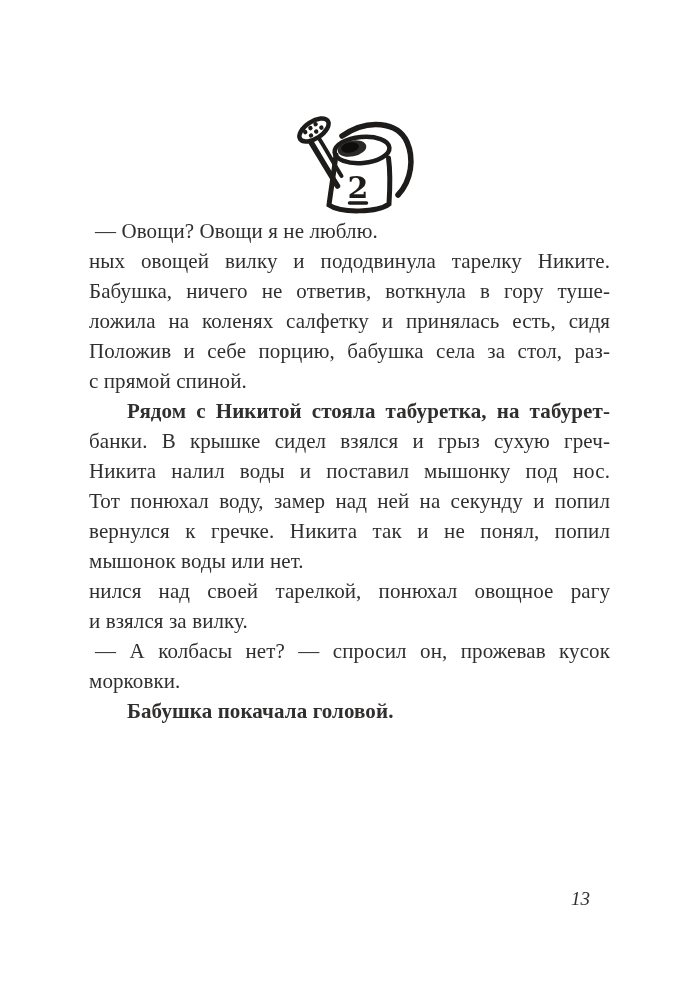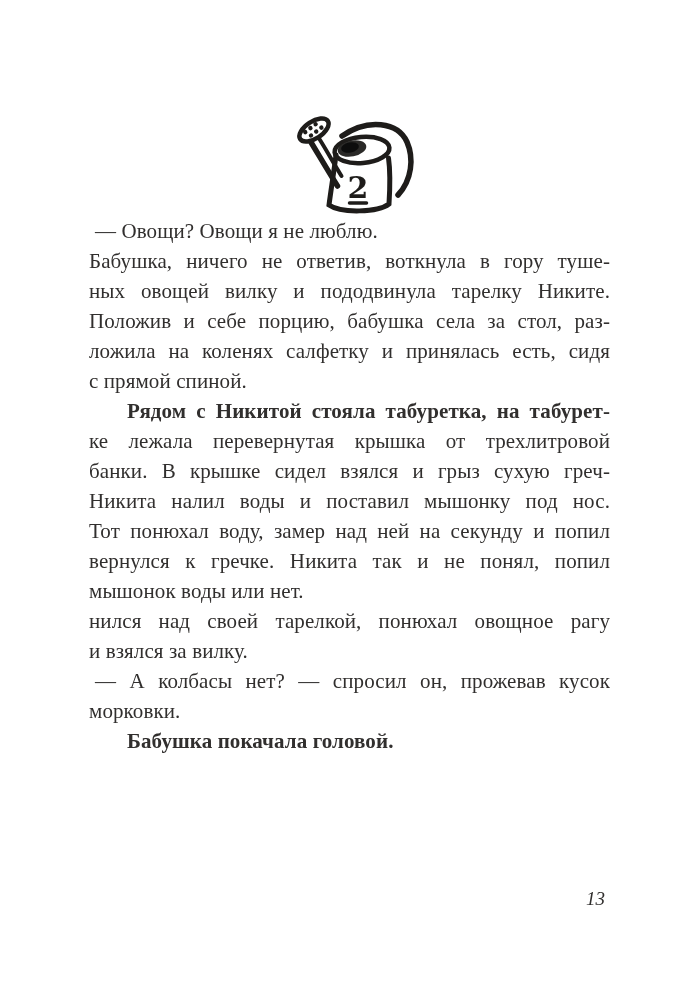--- a/index.html
+++ b/index.html
@@ -33,21 +33,21 @@
   }
   .no-j {
     text-align: center;
     text-align-last: left;
   }
   .d-ind { padding-left: 6px; }
   .p-ind { padding-left: 38px; font-weight: bold; }
   .folio {
     position: absolute;
     top: 888px;
-    right: 90px;
+    right: 105px;
     font-size: 19px;
     font-style: italic;
     color: #312f2e;
   }
 </style>
 </head>
 <body>
 
 <div class="book-page">
 
@@ -78,27 +78,26 @@
       <circle cx="22.5" cy="19" r="2.2"></circle>
       <circle cx="29" cy="18.5" r="2.2"></circle>
       <circle cx="35.5" cy="18" r="2.2"></circle>
     </g>
     <text x="72" y="84" text-anchor="middle" font-size="30" font-weight="600" font-family="'DejaVu Serif', serif" fill="#1e1c1a">2</text>
     <path d="M63.5 89 L80.5 89" stroke="#1e1c1a" stroke-width="3.5" stroke-linecap="round"></path>
   </svg>
 
   <div class="page-text">
     <div class="line d-ind no-j">— Овощи? Овощи я не люблю.</div>
+    <div class="line">ных овощей вилку и пододвинула тарелку Никите.</div>
     <div class="line">Бабушка, ничего не ответив, воткнула в гору туше-</div>
-    <div class="line">ных овощей вилку и пододвинула тарелку Никите.</div>
+    <div class="line">ложила на коленях салфетку и принялась есть, сидя</div>
     <div class="line">Положив и себе порцию, бабушка села за стол, раз-</div>
-    <div class="line">ложила на коленях салфетку и принялась есть, сидя</div>
     <div class="line no-j">с прямой спиной.</div>
     <div class="line p-ind">Рядом с Никитой стояла табуретка, на табурет-</div>
-    <div class="line">ке лежала перевернутая крышка от трехлитровой</div>
     <div class="line">банки. В крышке сидел взялся и грыз сухую греч-</div>
     <div class="line">Никита налил воды и поставил мышонку под нос.</div>
     <div class="line">Тот понюхал воду, замер над ней на секунду и попил</div>
     <div class="line">вернулся к гречке. Никита так и не понял, попил</div>
     <div class="line no-j">мышонок воды или нет.</div>
     <div class="line">нился над своей тарелкой, понюхал овощное рагу</div>
     <div class="line no-j">и взялся за вилку.</div>
     <div class="line d-ind">— А колбасы нет? — спросил он, прожевав кусок</div>
     <div class="line no-j">морковки.</div>
     <div class="line p-ind no-j">Бабушка покачала головой.</div>

